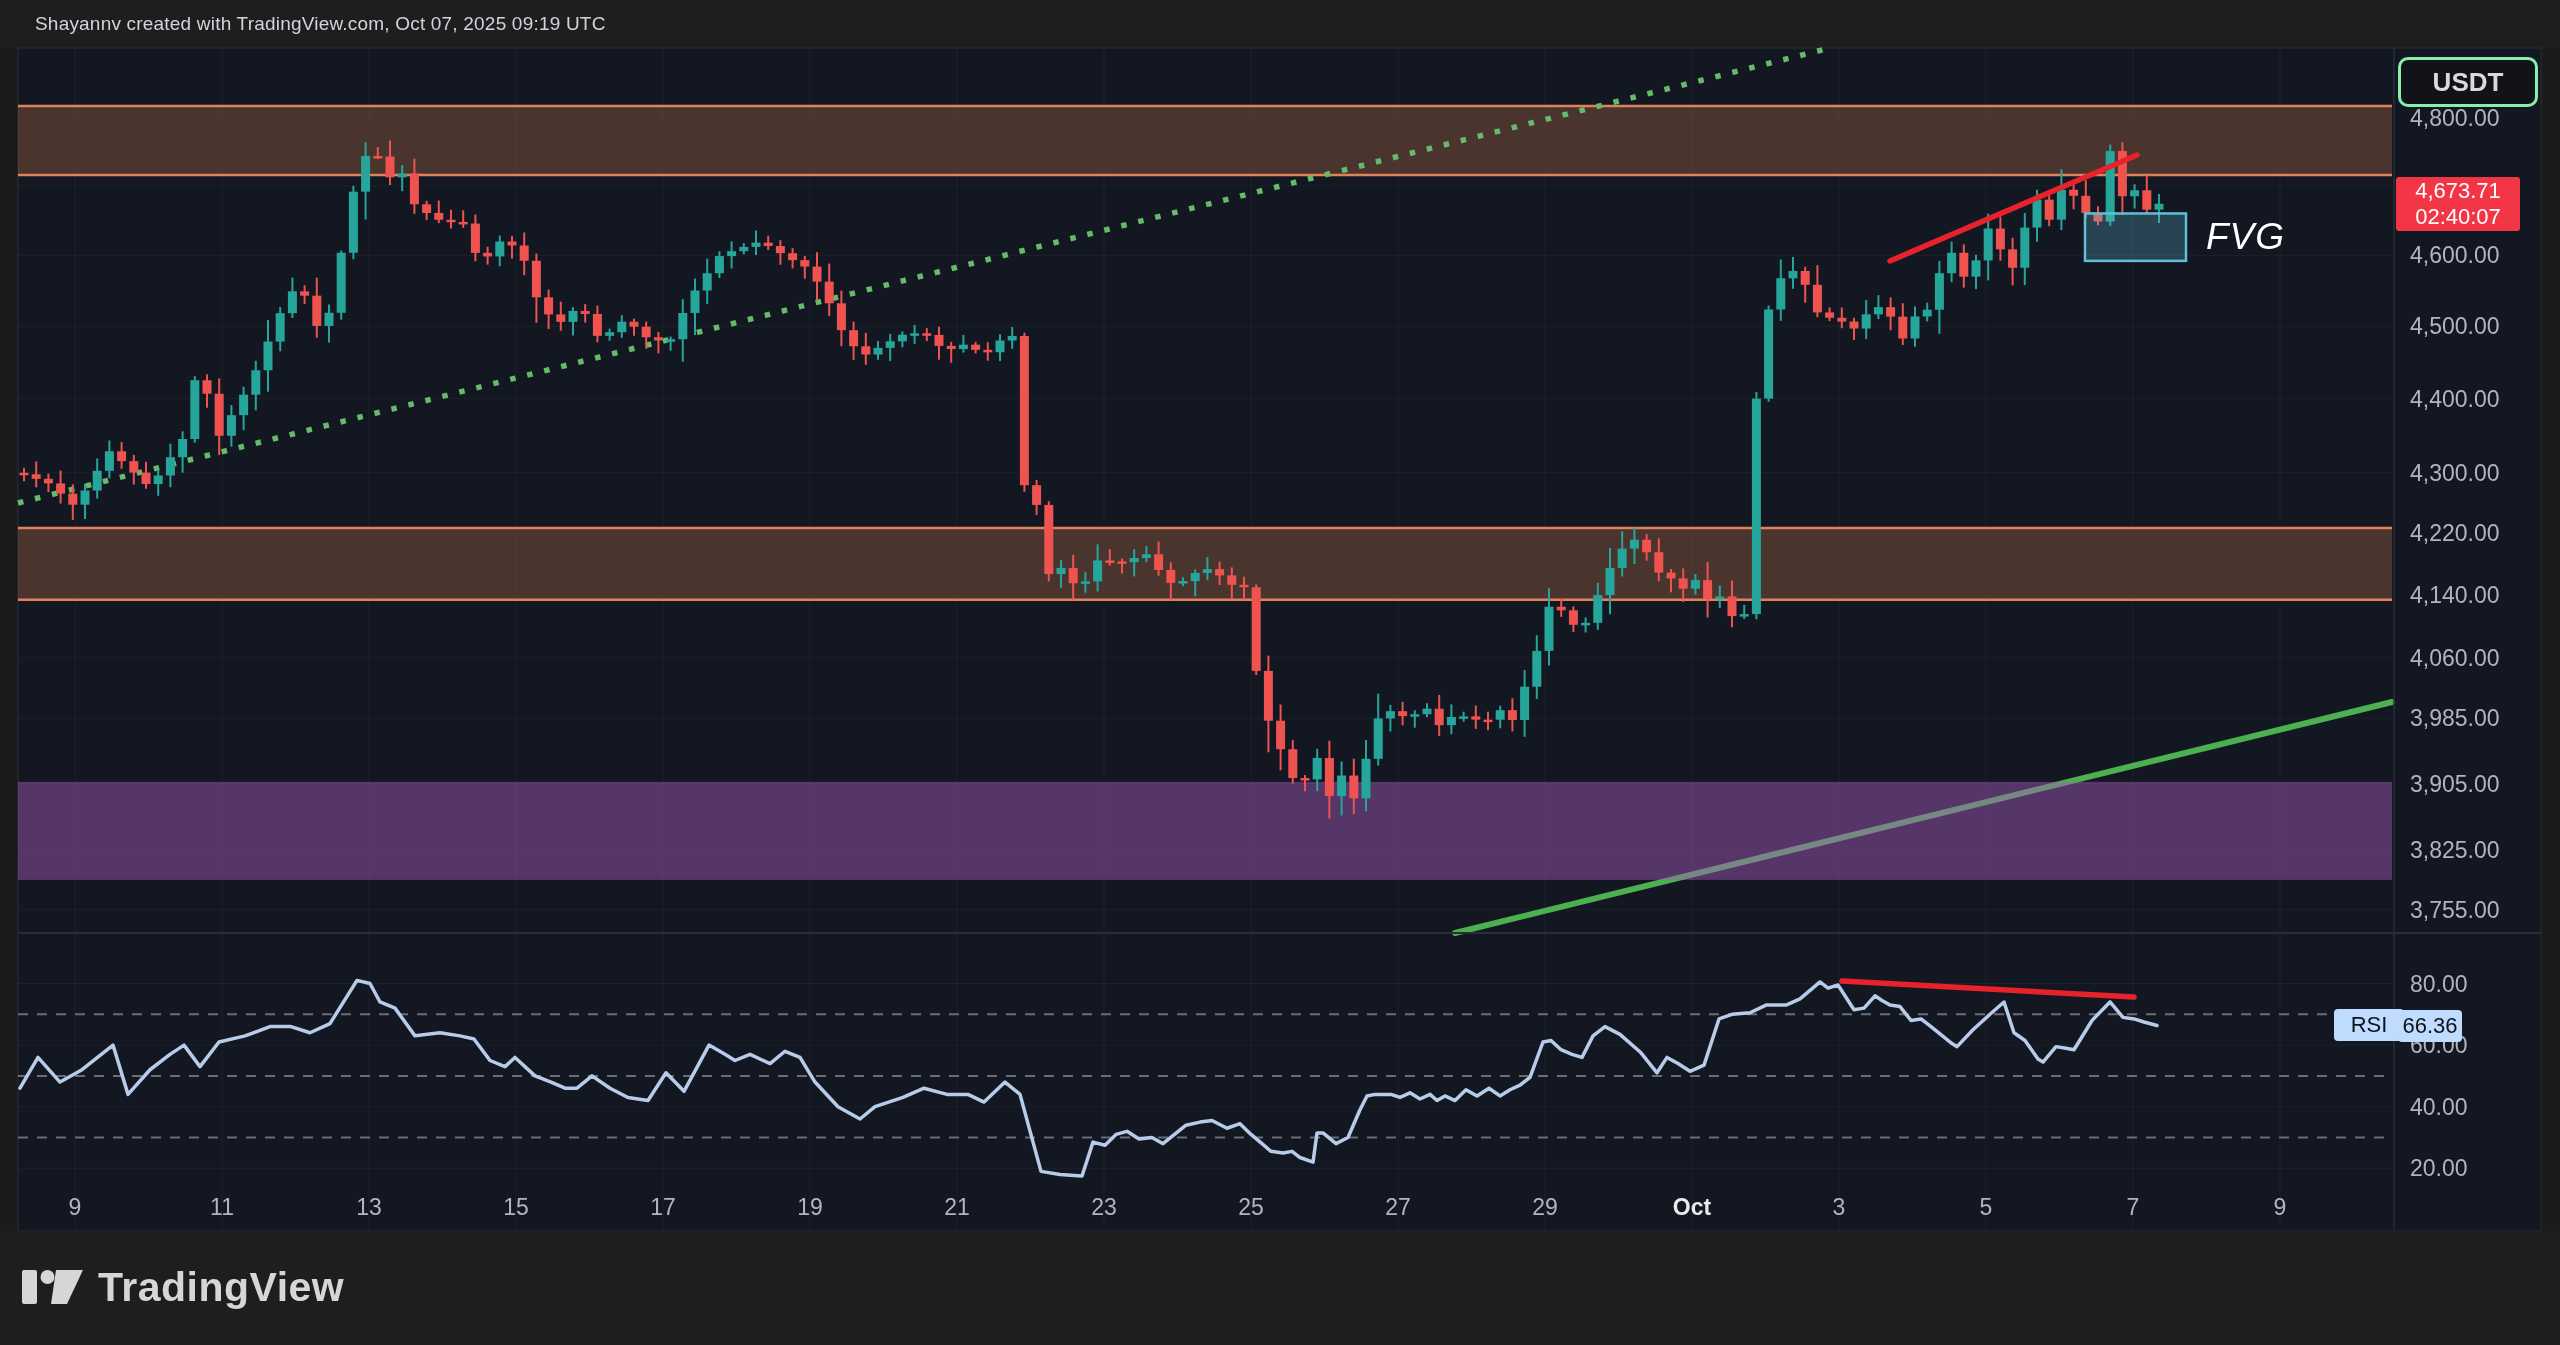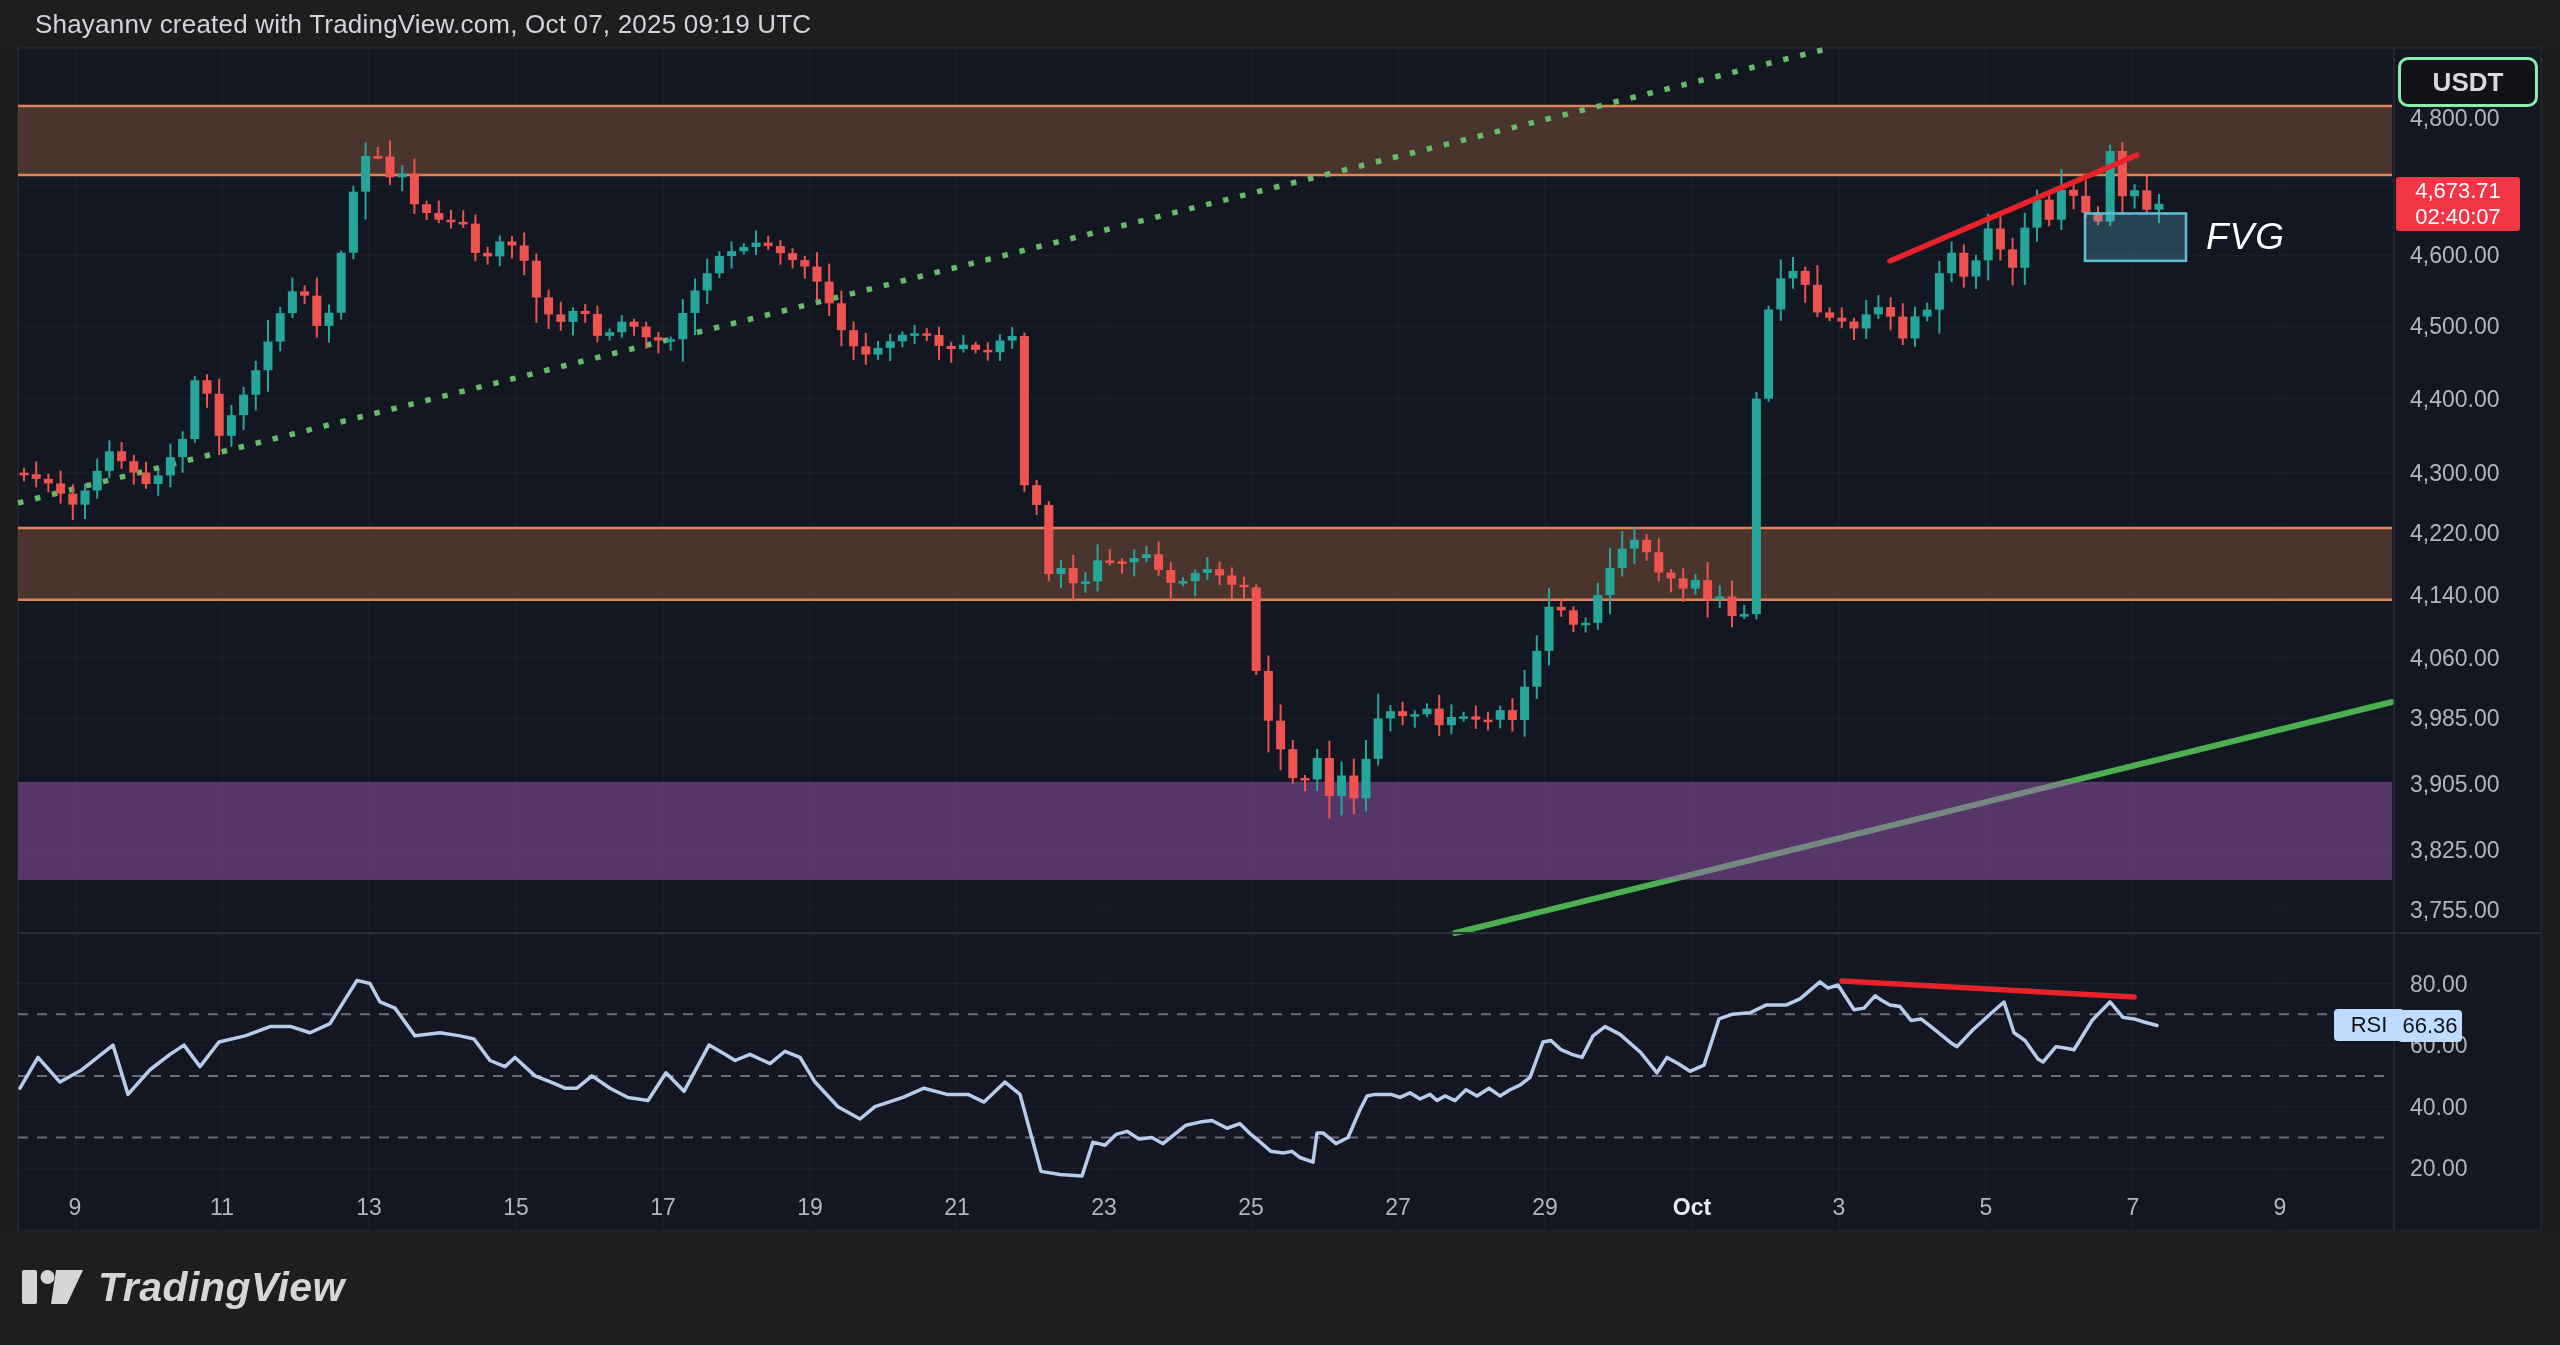--- a/index.html
+++ b/index.html
@@ -1,32 +1,32 @@
 <!DOCTYPE html>
 <html><head>
 <meta charset="utf-8">
 <style>
   html,body{margin:0;padding:0;background:#101010;}
   #stage{position:relative;width:2560px;height:1345px;background:#1c1c1c;overflow:hidden;
          font-family:"Liberation Sans", sans-serif;}
   #chart-svg{position:absolute;left:0;top:0;}
   .hdr{position:absolute;left:35px;top:7px;height:34px;line-height:34px;
-       color:#d1d4dc;font-size:26px;letter-spacing:0.2px;}
+       color:#d1d4dc;font-size:19px;letter-spacing:0.2px;}
   .usdt-btn{position:absolute;left:2398px;top:57px;width:134px;height:44px;border-radius:10px;
             background:#121318;border:3px solid #86efac;color:#d8dade;font-size:26px;font-weight:600;
             display:flex;align-items:center;justify-content:center;}
   .price-badge{position:absolute;left:2396px;top:194px;width:124px;height:54px;border-radius:3px;
                color:#fff;font-size:22px;display:flex;flex-direction:column;align-items:center;justify-content:center;line-height:26px;}
   .rsi-chip{position:absolute;height:32px;border-radius:4px;color:#10131a;font-size:22px;font-weight:500;
             display:flex;align-items:center;justify-content:center;}
   #rsi-label-chip{left:2334px;top:1009px;width:70px;}
   #rsi-value-chip{left:2398px;top:1009px;width:64px;}
   .fvg-label{position:absolute;left:2206px;top:216px;color:#ffffff;font-size:37px;font-weight:500;letter-spacing:1px;font-style:italic;}
   .footer{position:absolute;left:0;top:1231px;width:2560px;height:114px;background:#1e1e1e;}
-  .logo-wrap{position:absolute;left:22px;top:33px;display:flex;align-items:center;gap:14px;font-style:italic;}
+  .logo-wrap{position:absolute;left:22px;top:33px;display:flex;align-items:center;gap:14px;}
   .logo-text{color:#d6d6d8;font-size:41px;font-weight:700;letter-spacing:0.5px;}
   .topstrip{position:absolute;left:0;top:0;width:2560px;height:48px;background:#1e1e1e;}
   .sidestrip{position:absolute;background:#1b1b1b;}
 </style>
 </head>
 <body>
 
 <div id="stage">
   <div class="topstrip"></div>
   <div class="sidestrip" style="left:0;top:48px;width:18px;height:1183px;"></div>

